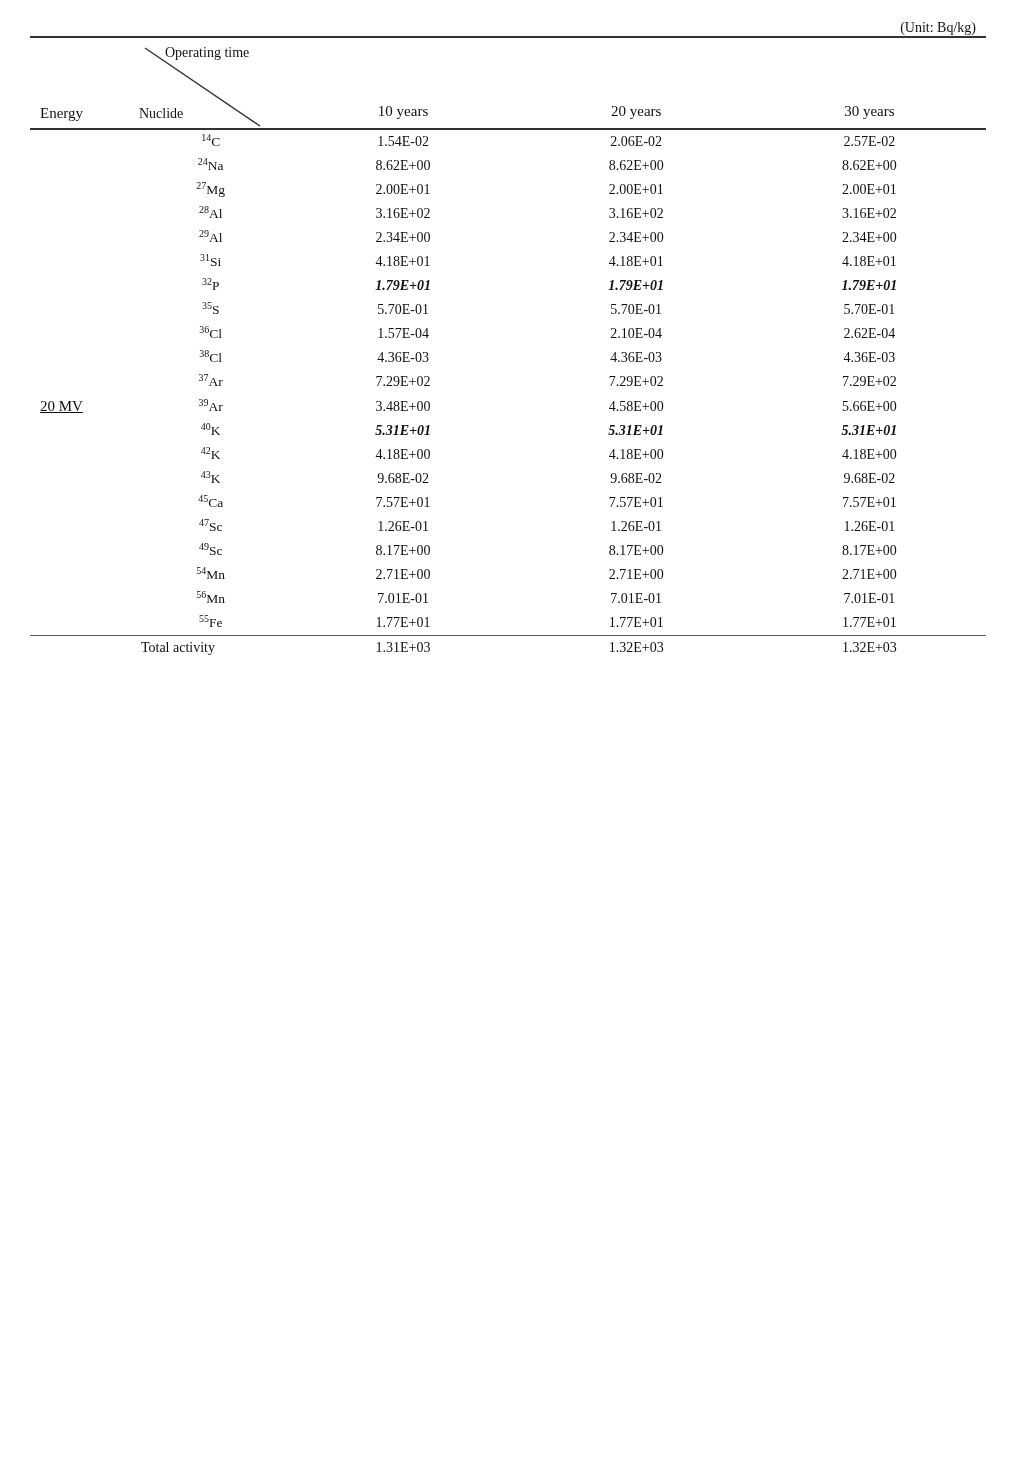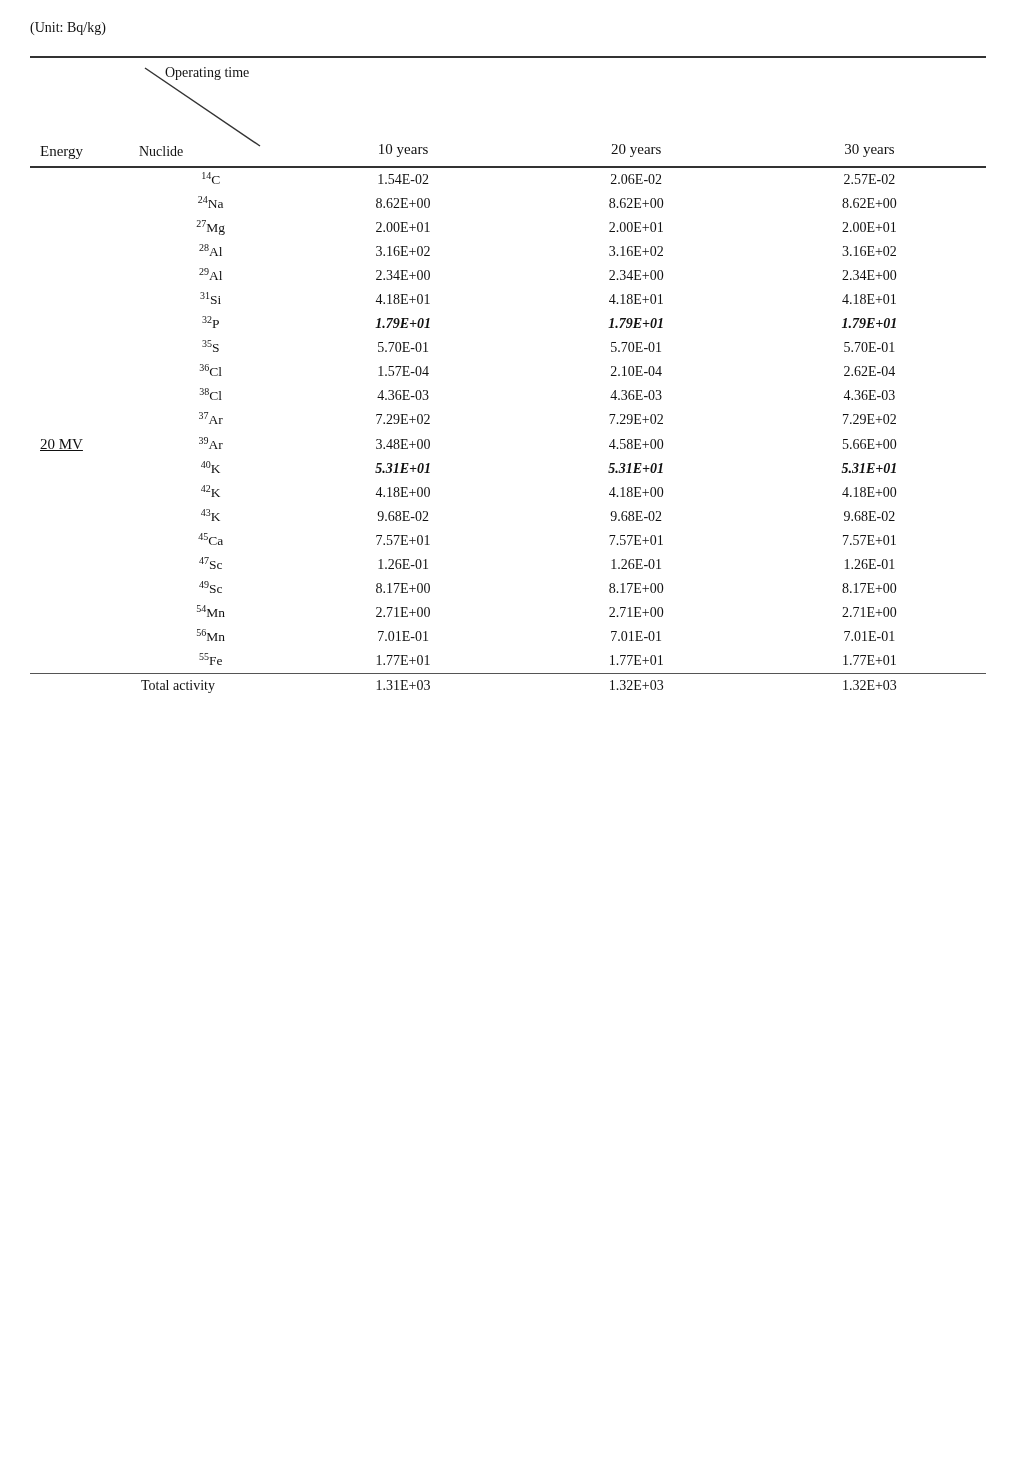--- a/index.html
+++ b/index.html
@@ -12,23 +12,23 @@
       font-family: 'Times New Roman', Times, serif;
       font-size: 15px;
       background: #fff;
       color: #111;
       width: 1016px;
       min-height: 1484px;
       padding: 20px 30px;
     }
 
     .unit-label {
-      text-align: left;
-      font-size: 14px;
-      margin-bottom: 20px;
+      text-align: right;
+      font-size: 14px;
+      margin-bottom: 0;
       padding-right: 10px;
     }
 
     table {
       width: 100%;
       border-collapse: collapse;
       border-top: 2px solid #333;
     }
 
     .header-row {
@@ -51,21 +51,21 @@
 
     thead .th-nuclide-container {
       position: relative;
       width: 130px;
       padding: 0;
     }
 
     .header-diagonal {
       position: relative;
       width: 130px;
-      height: 108px;
+      height: 90px;
     }
 
     .header-diagonal .op-time {
       position: absolute;
       top: 6px;
       left: 30px;
       font-size: 14px;
       line-height: 1.3;
       text-align: left;
     }

